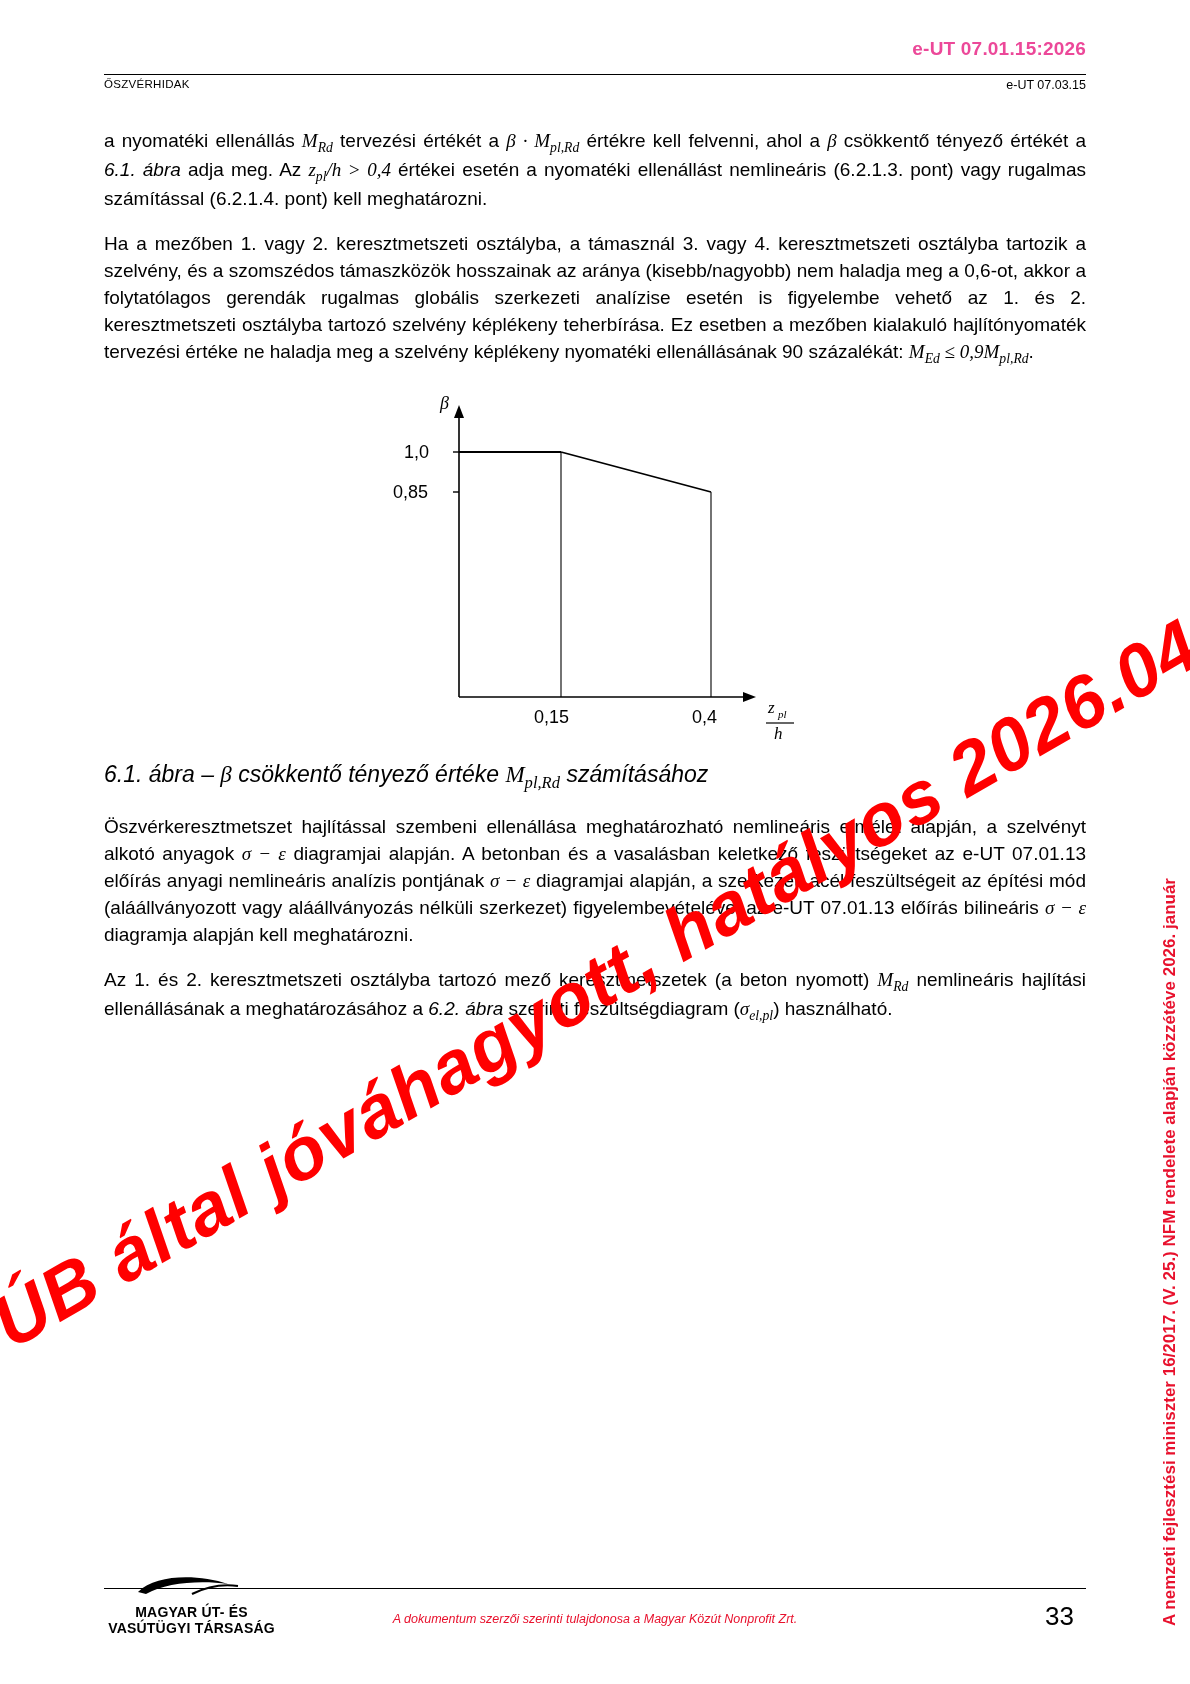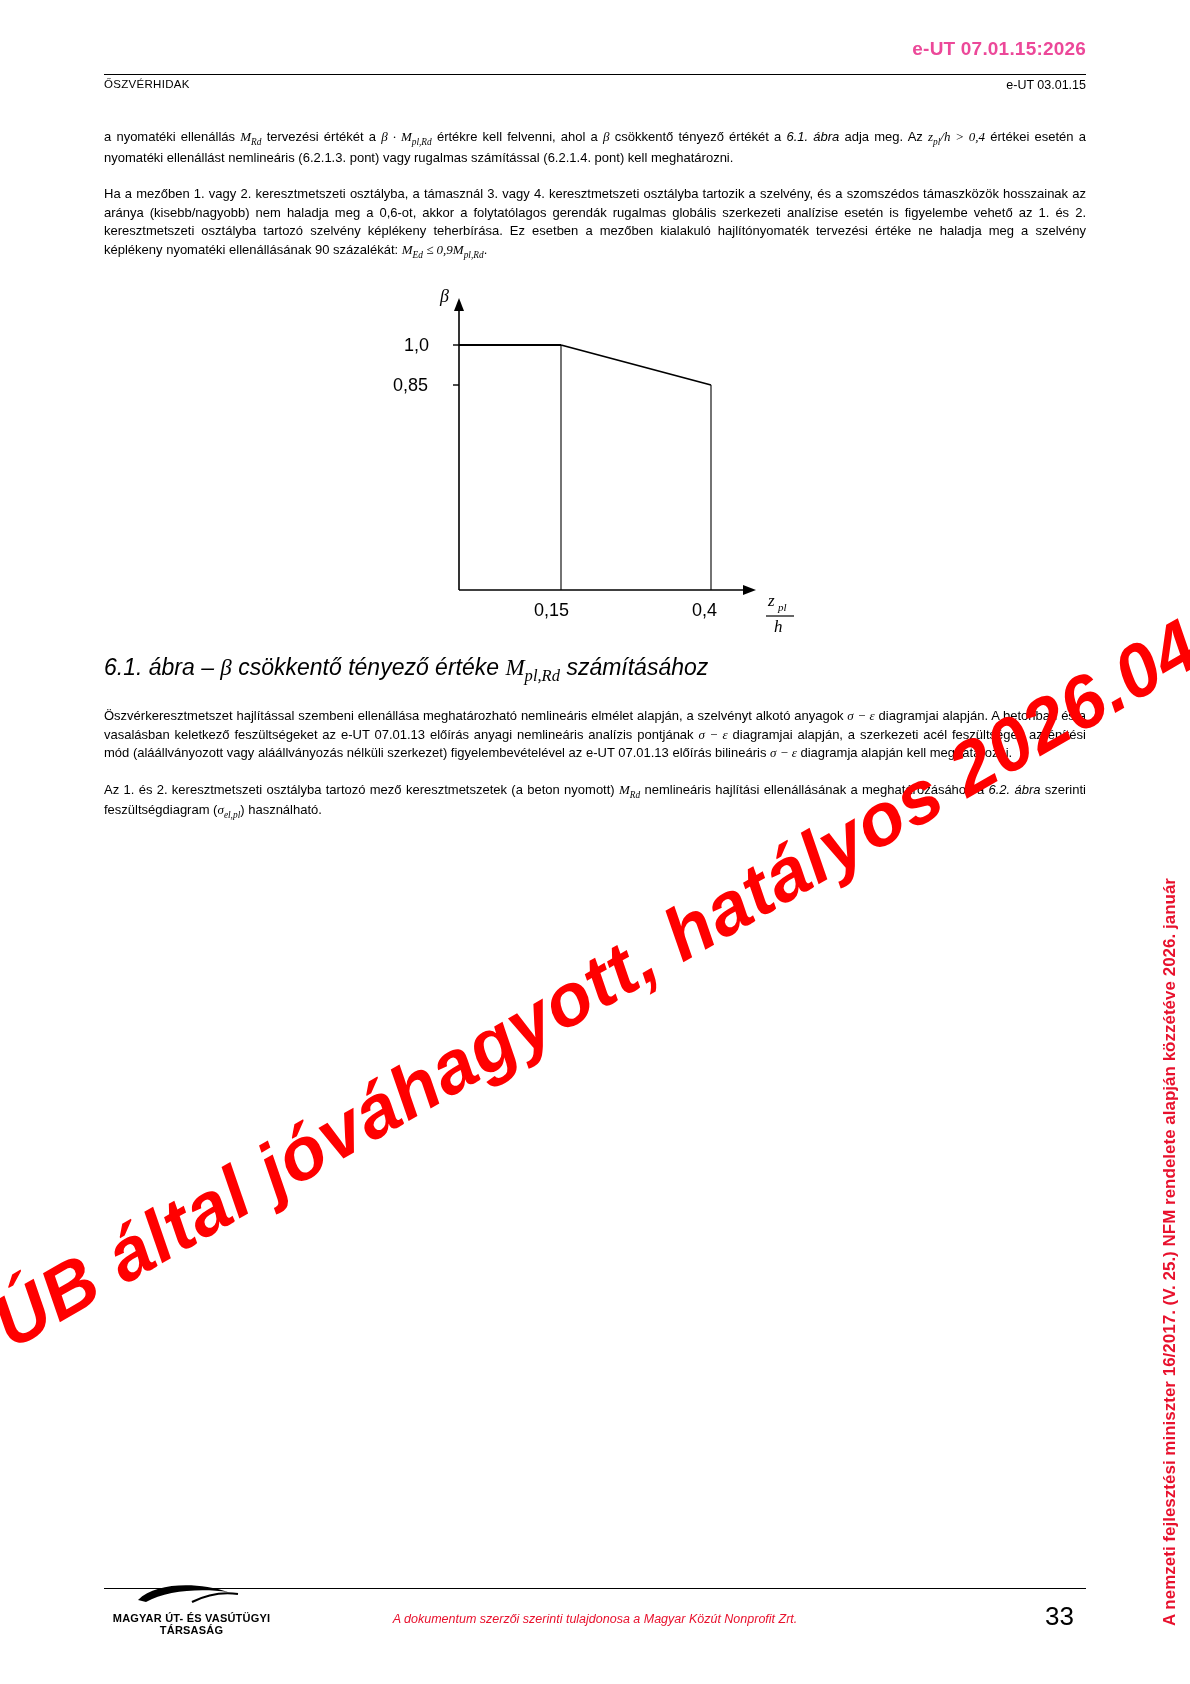--- a/index.html
+++ b/index.html
@@ -53,21 +53,21 @@
 
   
   .content {
     position: absolute;
     left: 104px;
     top: 128px;
     width: 982px;
   }
   p.para {
     margin: 0 0 18px 0;
-    font-size: 13px;
+    font-size: 19px;
     line-height: 1.42;
     text-align: justify;
     hyphens: manual;
   }
   .mathit { font-family: "Liberation Serif", serif; font-style: italic; }
   sub.m { font-family: "Liberation Serif", serif; font-style: italic; font-size: 0.72em; }
   .caption {
     margin: 14px 0 22px 0;
     font-size: 23px;
     font-style: italic;
@@ -111,21 +111,21 @@
     font-size: 26px;
   }
   .logo {
     position: absolute;
     left: 104px;
     bottom: 48px;
     width: 175px;
     text-align: center;
   }
   .logo .logo-text {
-    font-size: 11px;
+    font-size: 14px;
     font-weight: bold;
     letter-spacing: 0.2px;
     margin-top: 2px;
   }
 
   
   .wm-diag {
     position: absolute;
     left: 20px;
     top: 1280px;
@@ -153,21 +153,21 @@
   }
 </style>
 </head>
 <body>
 
 <div class="page">
 
   <div class="doc-code">e-UT 07.01.15:2026</div>
   <div class="header-rule"></div>
   <div class="header-left">ŐSZVÉRHIDAK</div>
-  <div class="header-right">e-UT 03.01.15</div>
+  <div class="header-right">e-UT 07.03.15</div>
 
   <div class="content">
 
     <p class="para"><span>a nyomatéki ellenállás </span><span class="mathit"><span>M</span><sub class="m">Rd</sub></span><span> tervezési értékét a </span><span class="mathit">β</span> <span class="mathit"><span>· M</span><sub class="m">pl,Rd</sub></span><span> értékre kell felvenni, ahol a </span><span class="mathit">β</span><span> csökkentő tényező értékét a </span><span style="font-style:italic">6.1. ábra</span><span> adja meg. Az </span><span class="mathit"><span>z</span><sub class="m">pl</sub><span>/h &gt; 0,4</span></span><span> értékei esetén a nyomatéki ellenállást nemlineáris (6.2.1.3. pont) vagy rugalmas számítással (6.2.1.4. pont) kell meghatározni.</span></p>
 
     <p class="para"><span>Ha a mezőben 1. vagy 2. keresztmetszeti osztályba, a támasznál 3. vagy 4. keresztmetszeti osztályba tartozik a szelvény, és a szomszédos támaszközök hosszainak az aránya (kisebb/nagyobb) nem haladja meg a 0,6-ot, akkor a folytatólagos gerendák rugalmas globális szerkezeti analízise esetén is figyelembe vehető az 1. és 2. keresztmetszeti osztályba tartozó szelvény képlékeny teherbírása. Ez esetben a mezőben kialakuló hajlítónyomaték tervezési értéke ne haladja meg a szelvény képlékeny nyomatéki ellenállásának 90 százalékát: </span><span class="mathit"><span>M</span><sub class="m">Ed</sub><span> ≤ 0,9M</span><sub class="m">pl,Rd</sub></span>.</p>
 
 
     <div class="figure">
       <svg width="982" height="360" viewBox="0 0 982 360">

